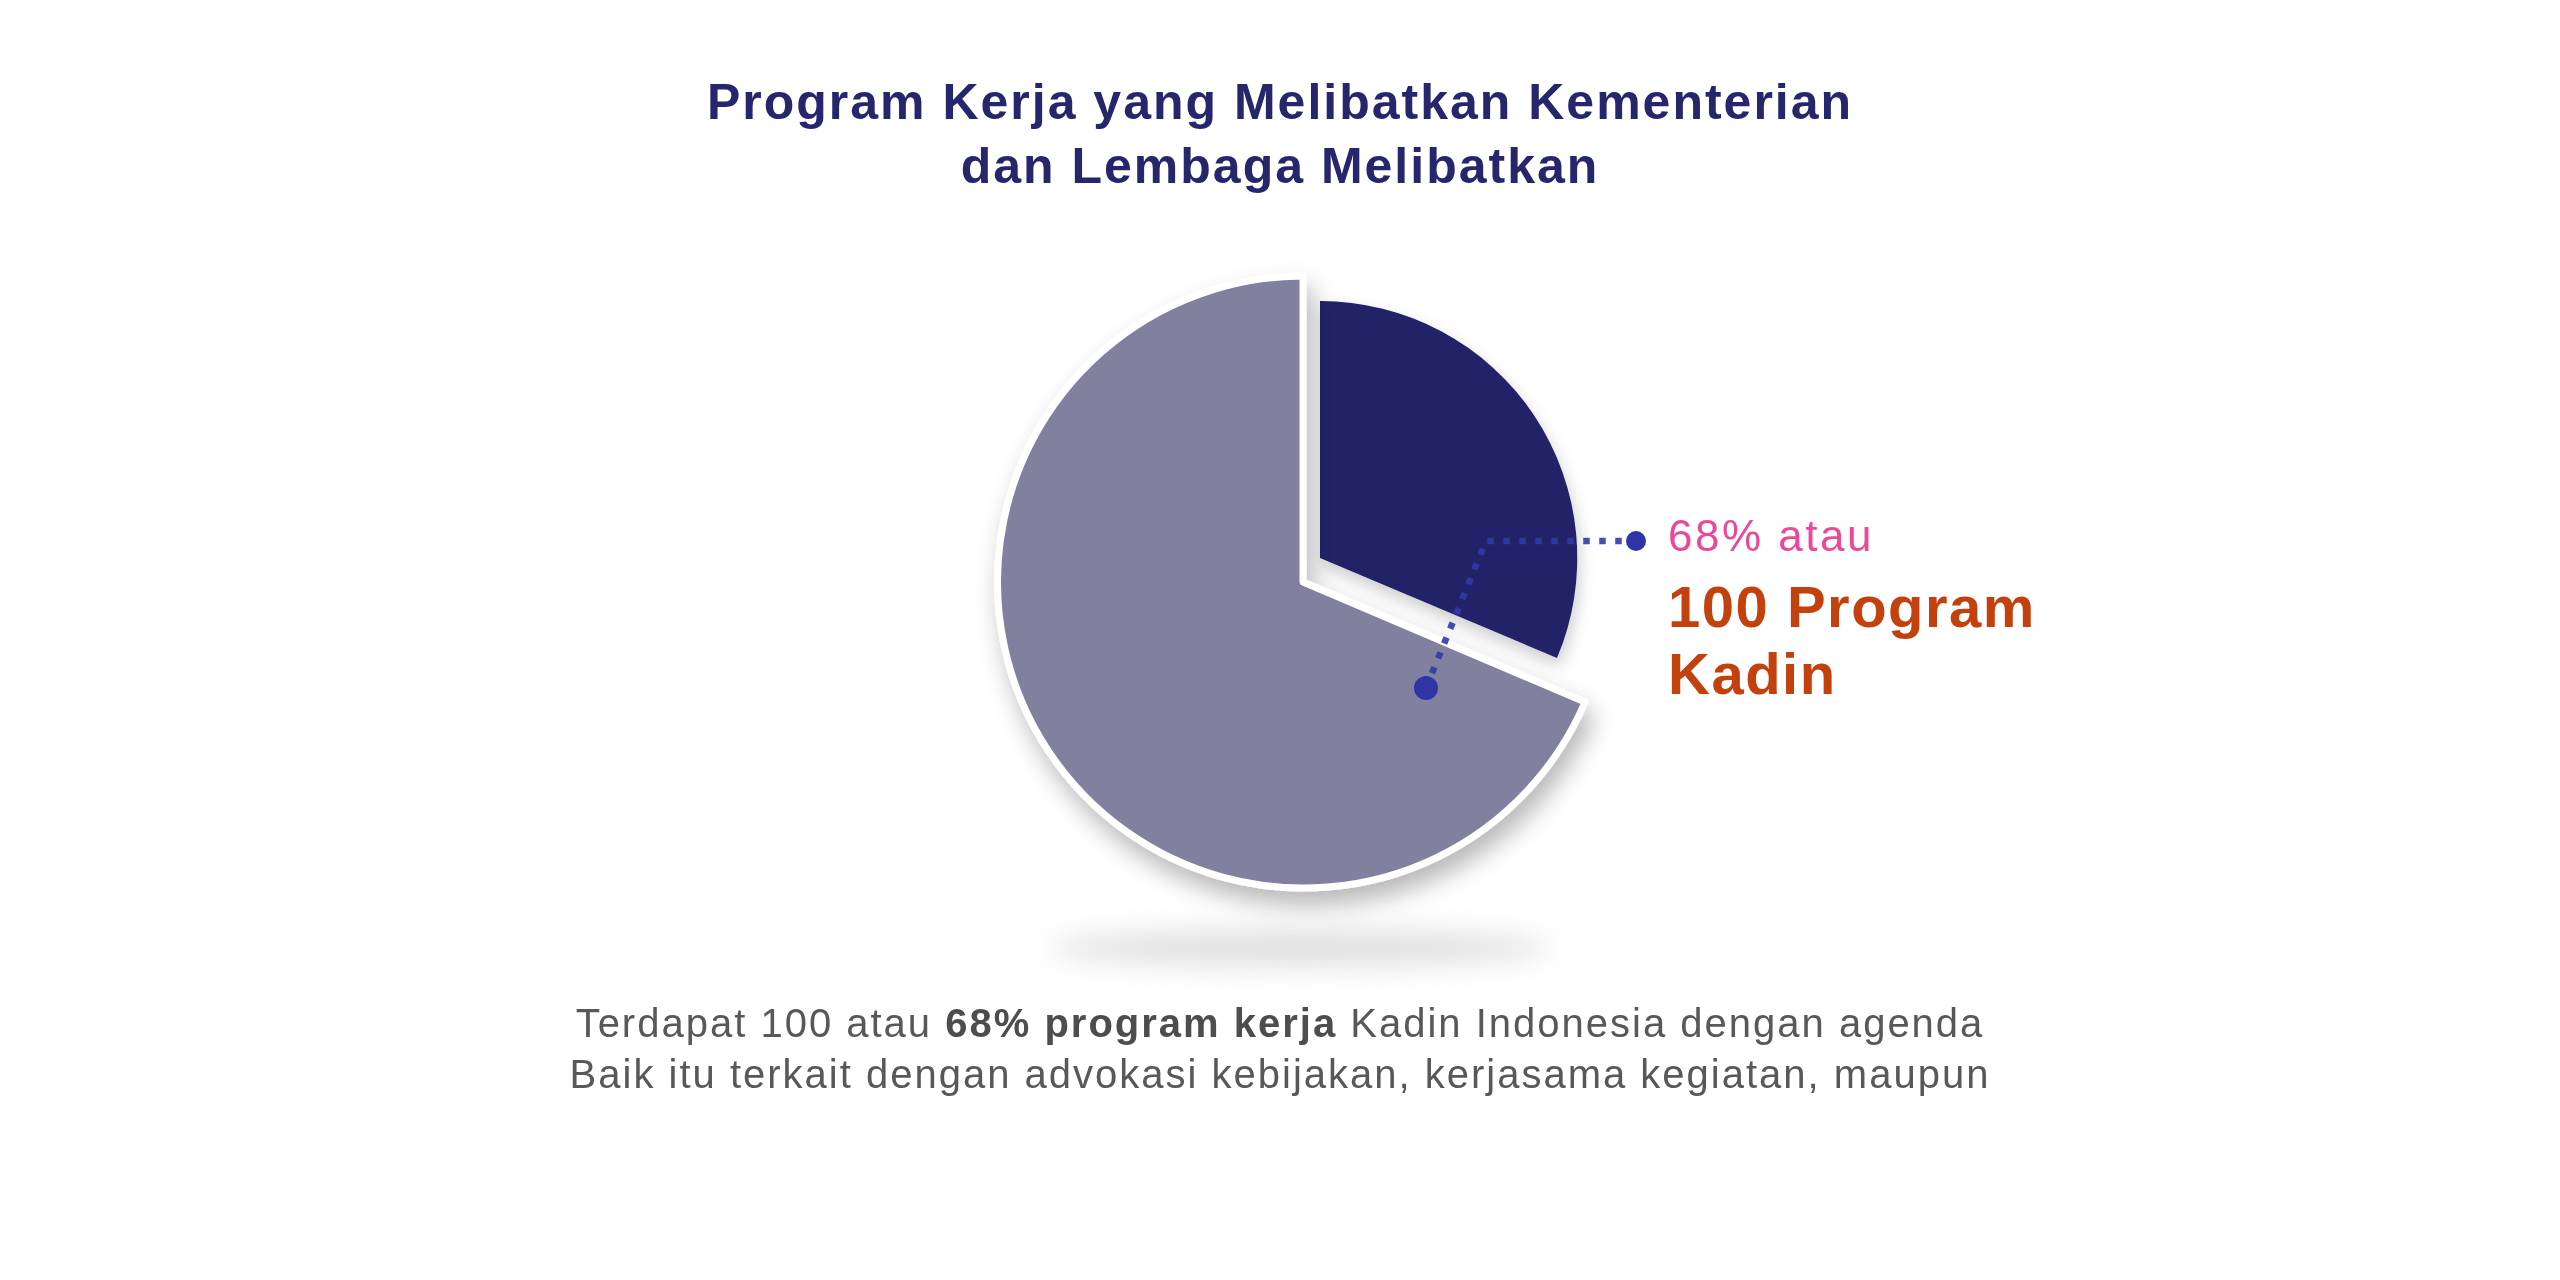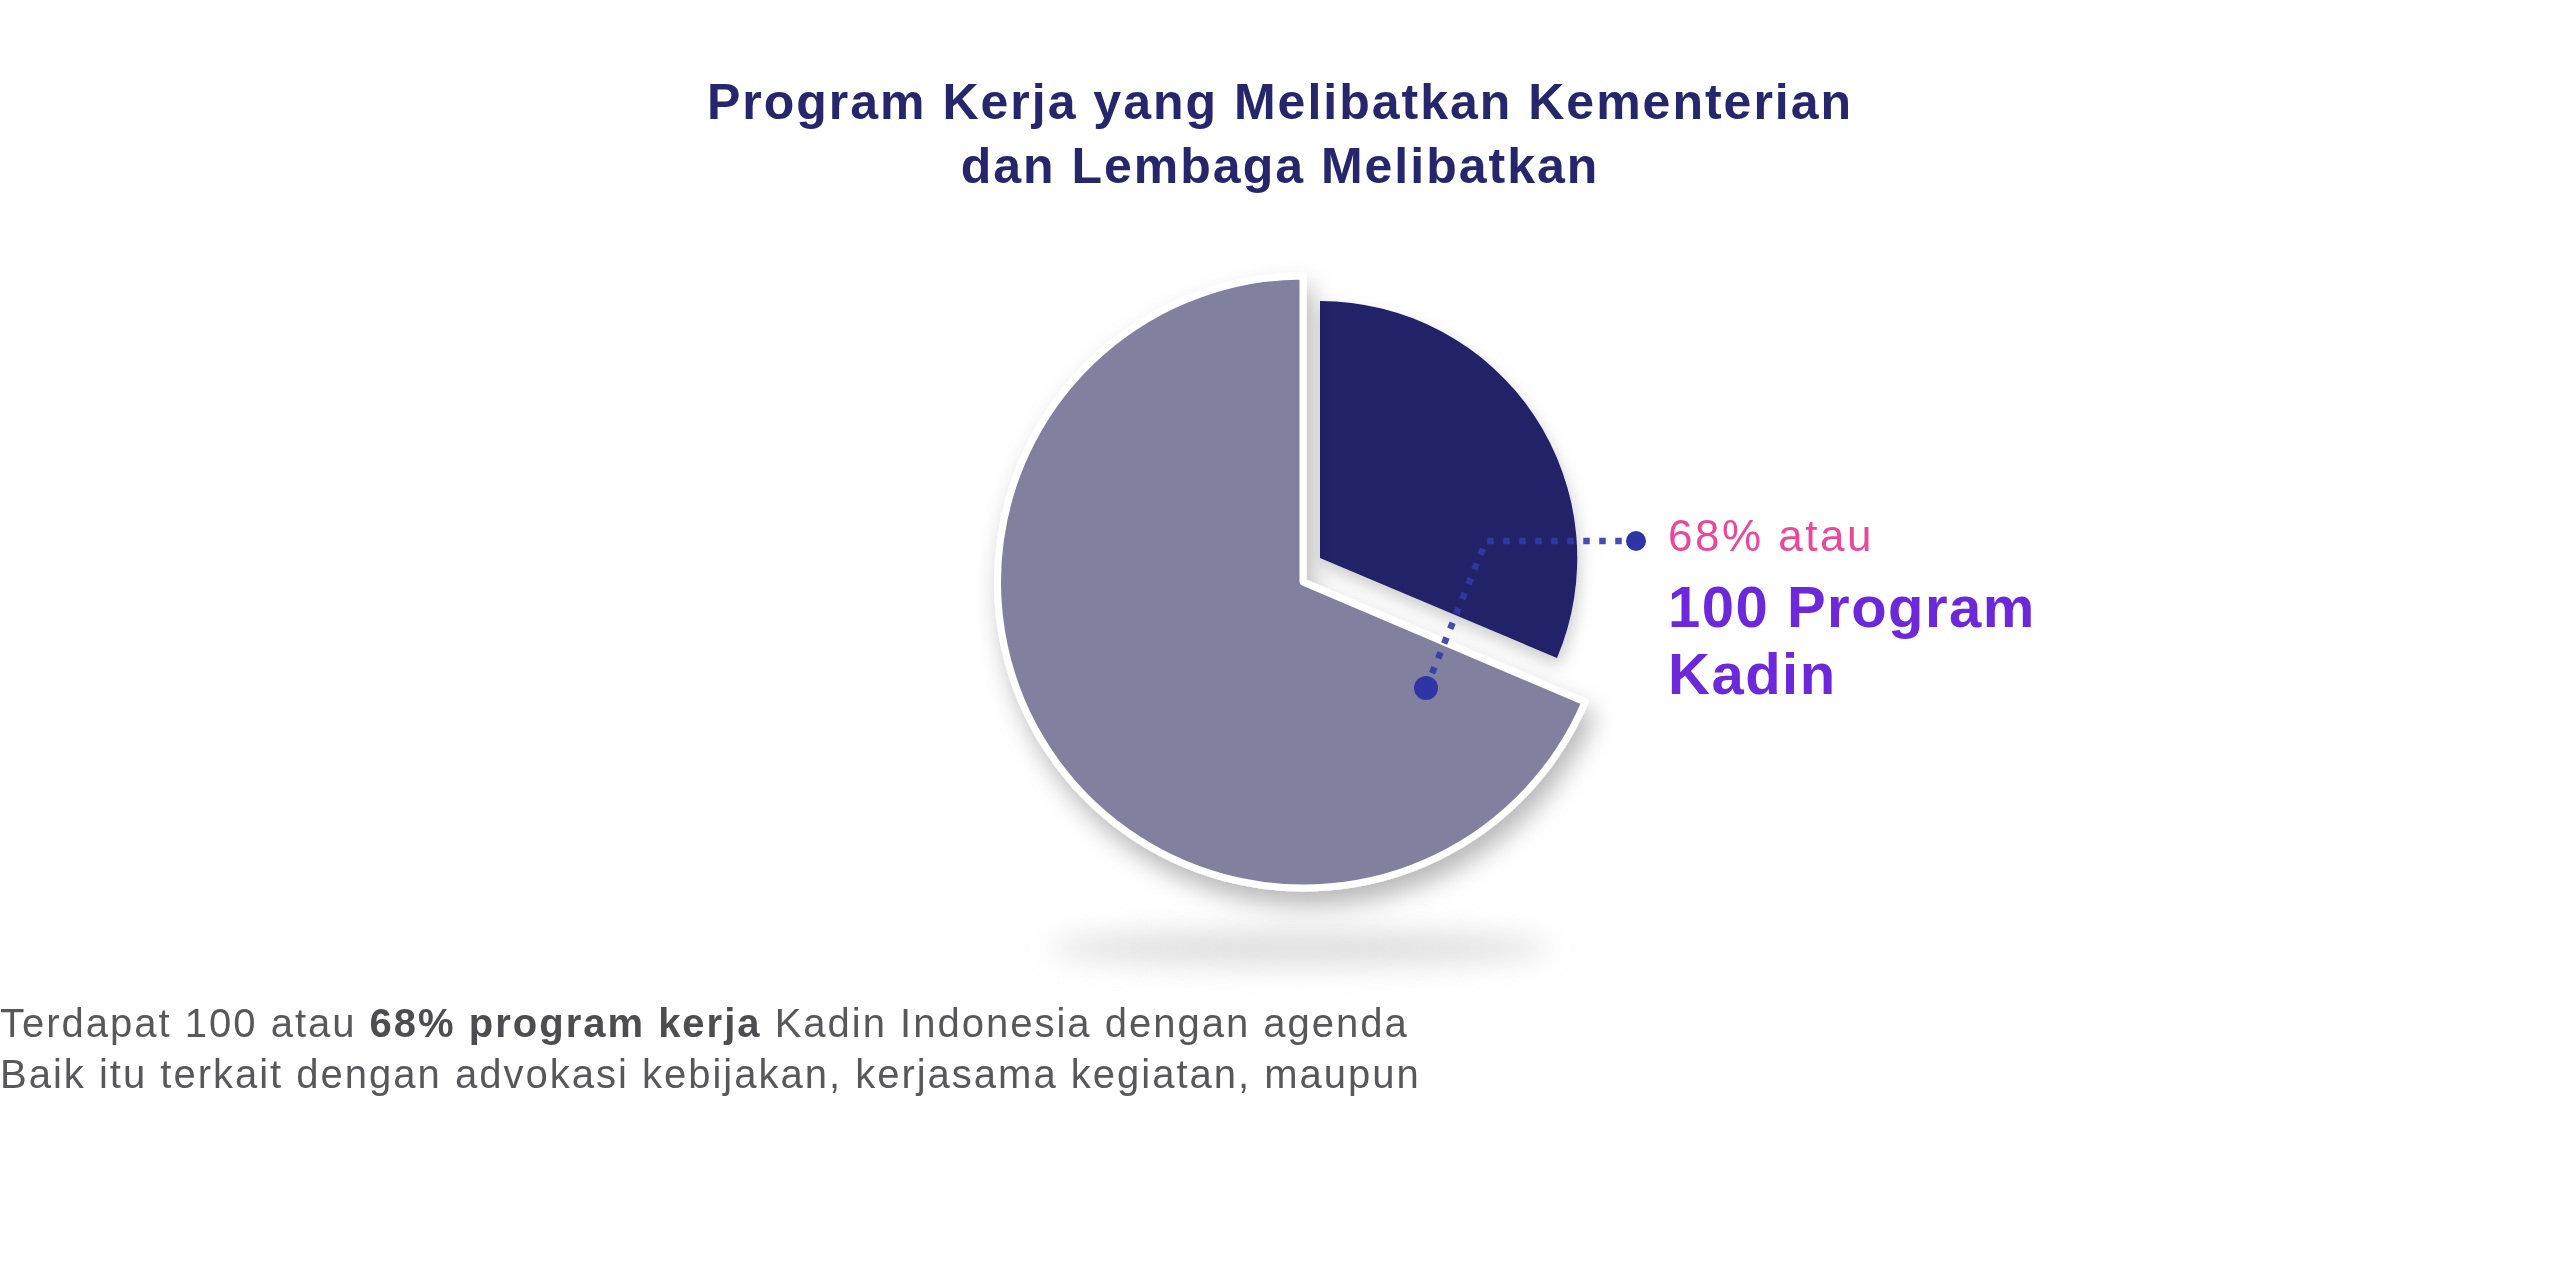--- a/index.html
+++ b/index.html
@@ -49,30 +49,30 @@
     font-size: 44px;
     line-height: 56px;
     letter-spacing: 2.5px;
     color: #ec4899;
   }
   .callout .big {
     font-size: 58px;
     line-height: 67px;
     font-weight: bold;
     letter-spacing: 1.5px;
-    color: #6d28d9;
+    color: #c2410c;
   }
   .callout .big.first { margin-top: 9px; }
   
   .desc {
     position: absolute;
     top: 998px;
     left: 0;
     width: 2560px;
-    text-align: left;
+    text-align: center;
     color: #58585C;
     font-size: 40px;
     line-height: 51px;
     letter-spacing: 2px;
   }
   .desc strong {
     font-weight: bold;
     color: #4D4D51;
   }
 </style>

